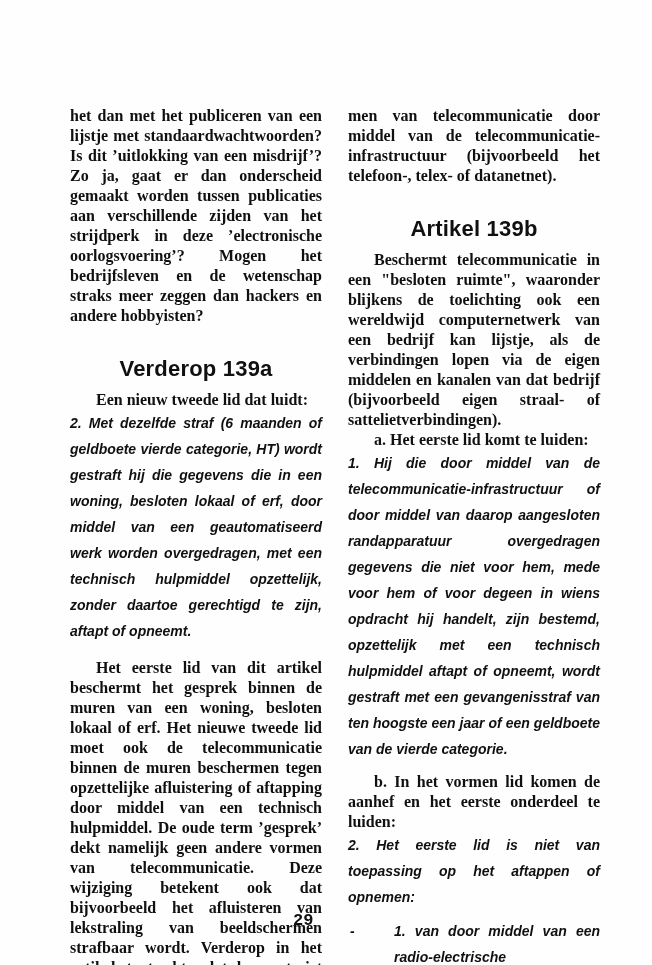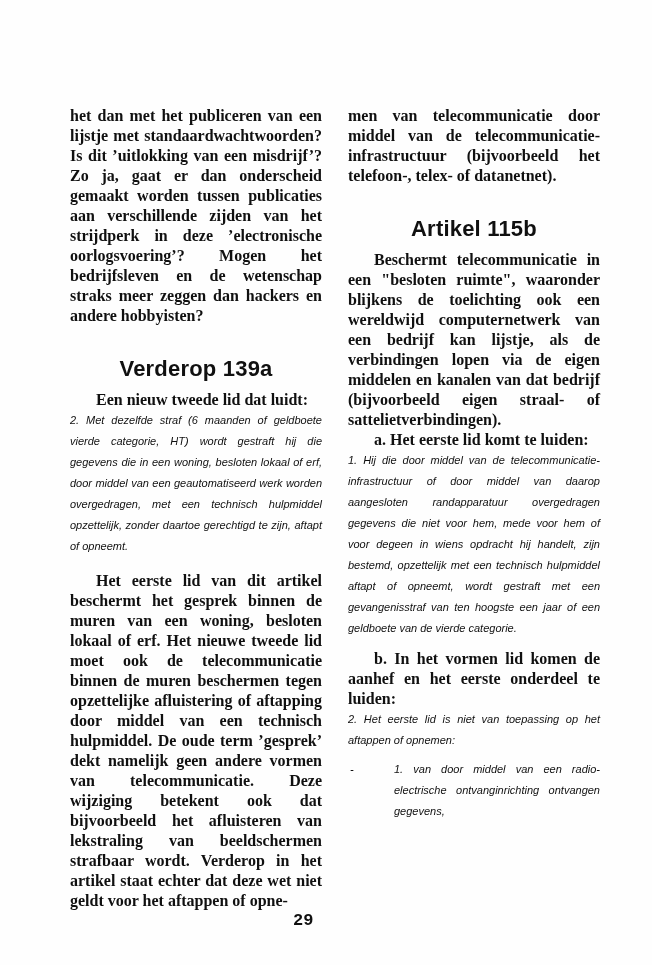--- a/index.html
+++ b/index.html
@@ -25,23 +25,23 @@
   .body {
     font-family: "Liberation Serif", serif;
     font-weight: 700;
     font-size: 16px;
     line-height: 20px;
   }
   .indent { text-indent: 26px; }
   .law {
     font-family: "Liberation Sans", sans-serif;
     font-style: italic;
-    font-weight: 400;
-    font-size: 11px;
-    line-height: 21px;
+    font-weight: 700;
+    font-size: 14px;
+    line-height: 26px;
   }
   .heading {
     font-family: "Liberation Sans", sans-serif;
     font-weight: 700;
     font-size: 22px;
     line-height: 26px;
     text-align: center;
     margin: 30px 0 8px 0;
     letter-spacing: 0.2px;
   }
@@ -87,21 +87,21 @@
       <p class="body indent">Een nieuw tweede lid dat luidt:</p>
 
       <p class="law">2. Met dezelfde straf (6 maanden of geldboete vierde categorie, HT) wordt gestraft hij die gegevens die in een woning, besloten lokaal of erf, door middel van een geautomatiseerd werk worden overgedragen, met een technisch hulpmiddel opzettelijk, zonder daartoe gerechtigd te zijn, aftapt of opneemt.</p>
 
       <p class="body indent sp-top">Het eerste lid van dit artikel beschermt het gesprek binnen de muren van een woning, besloten lokaal of erf. Het nieuwe tweede lid moet ook de telecommunicatie binnen de muren beschermen tegen opzettelijke afluistering of aftapping door middel van een technisch hulpmiddel. De oude term ’gesprek’ dekt namelijk geen andere vormen van telecommunicatie. Deze wijziging betekent ook dat bijvoorbeeld het afluisteren van lekstraling van beeldschermen strafbaar wordt. Verderop in het artikel staat echter dat deze wet niet geldt voor het aftappen of opne-</p>
     </div>
 
     <div class="col">
       <p class="body">men van telecommunicatie door middel van de telecommunicatie-infrastructuur (bijvoorbeeld het telefoon-, telex- of datanetnet).</p>
 
-      <h2 class="heading">Artikel 115b</h2>
+      <h2 class="heading">Artikel 139b</h2>
 
       <p class="body indent">Beschermt telecommunicatie in een "besloten ruimte", waaronder blijkens de toelichting ook een wereldwijd computernetwerk van een bedrijf kan lijstje, als de verbindingen lopen via de eigen middelen en kanalen van dat bedrijf (bijvoorbeeld eigen straal- of sattelietverbindingen).</p>
 
 
       <p class="body indent">a. Het eerste lid komt te luiden:</p>
 
       <p class="law">1. Hij die door middel van de telecommunicatie-infrastructuur of door middel van daarop aangesloten randapparatuur overgedragen gegevens die niet voor hem, mede voor hem of voor degeen in wiens opdracht hij handelt, zijn bestemd, opzettelijk met een technisch hulpmiddel aftapt of opneemt, wordt gestraft met een gevangenisstraf van ten hoogste een jaar of een geldboete van de vierde categorie.</p>
 
       <p class="body indent sp-top-sm">b. In het vormen lid komen de aanhef en het eerste onderdeel te luiden:</p>
 

